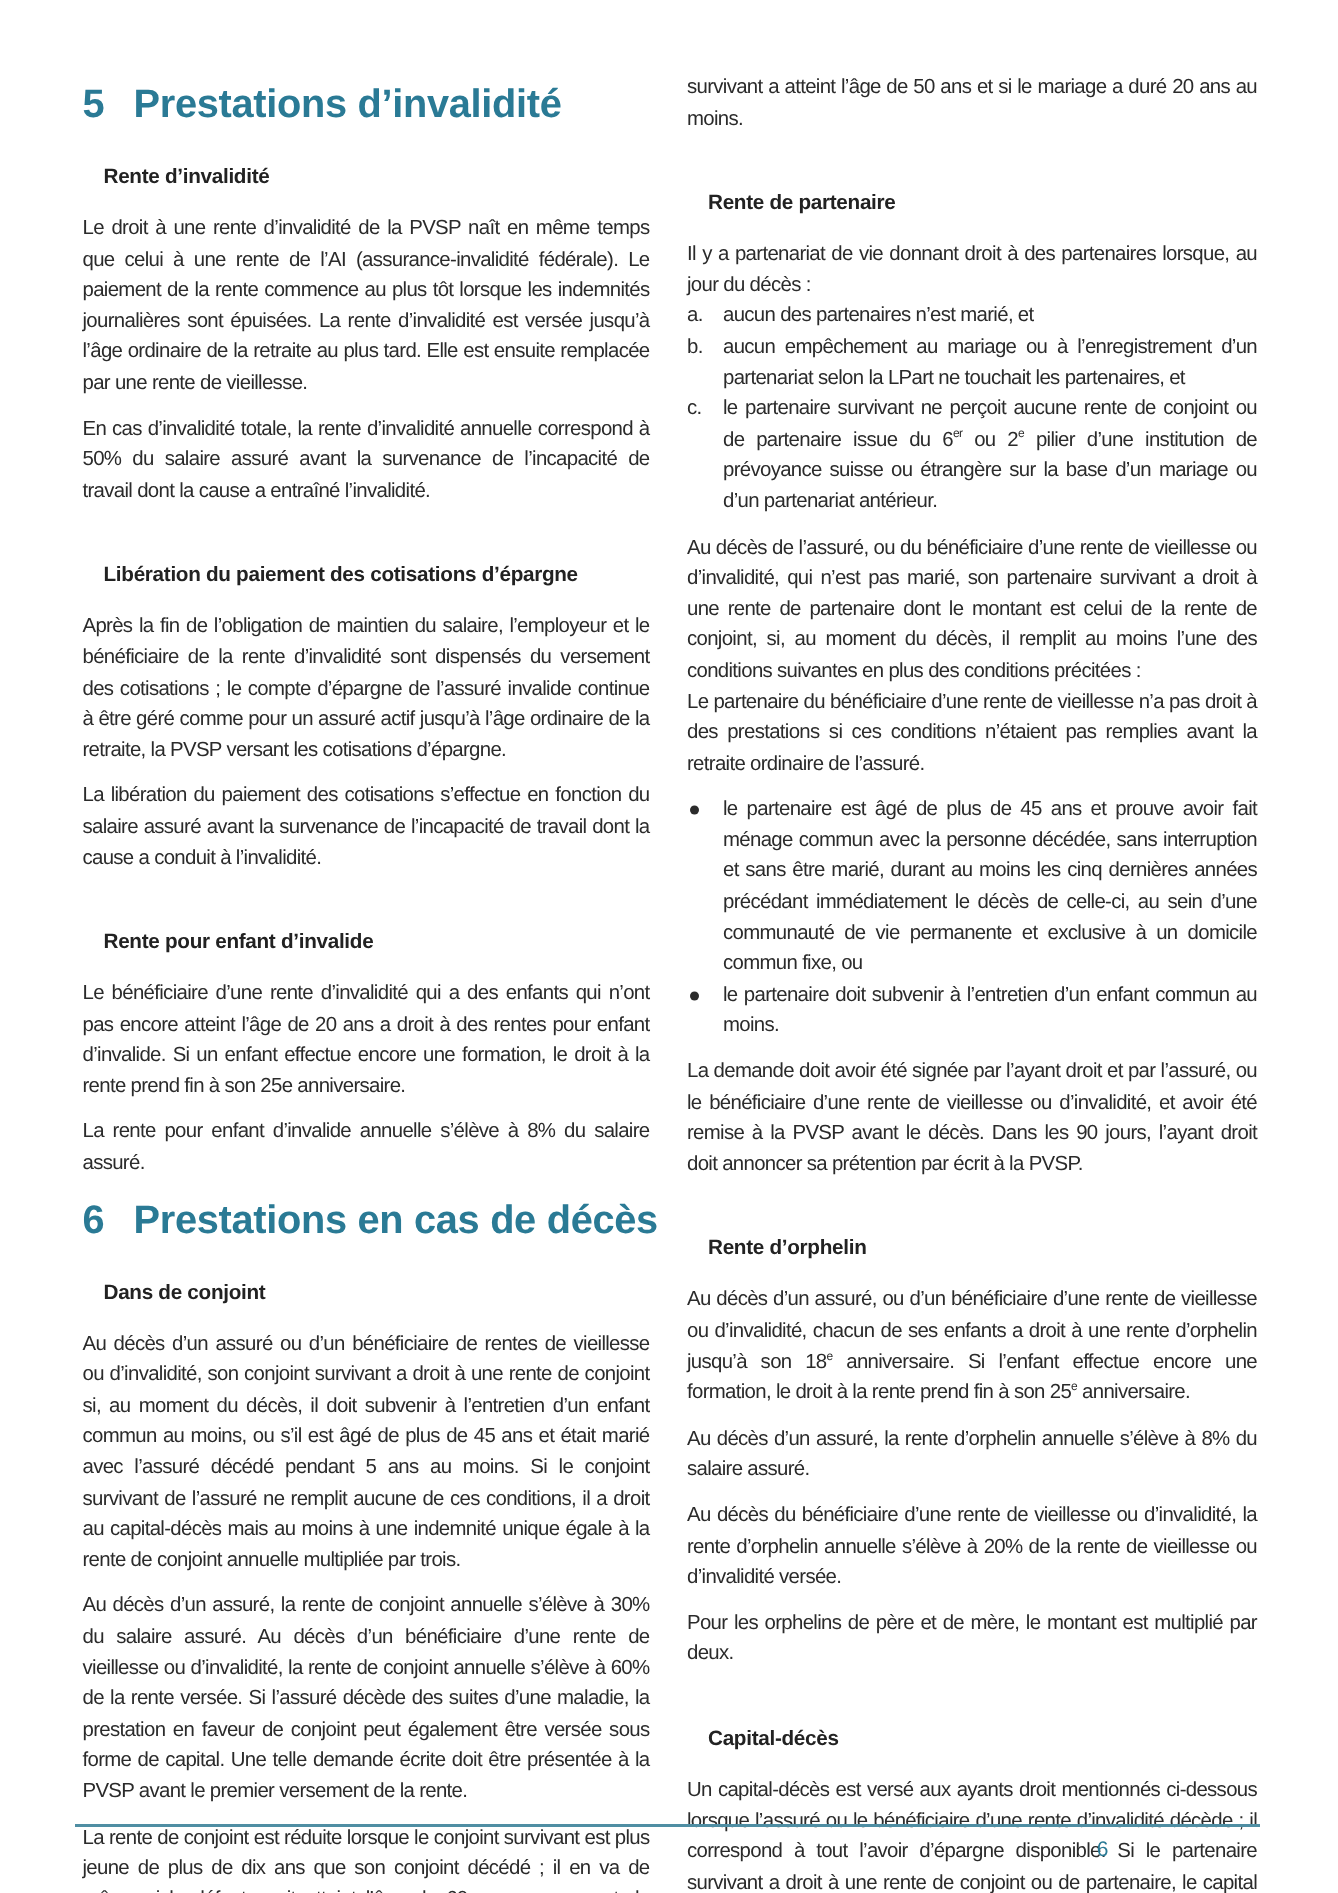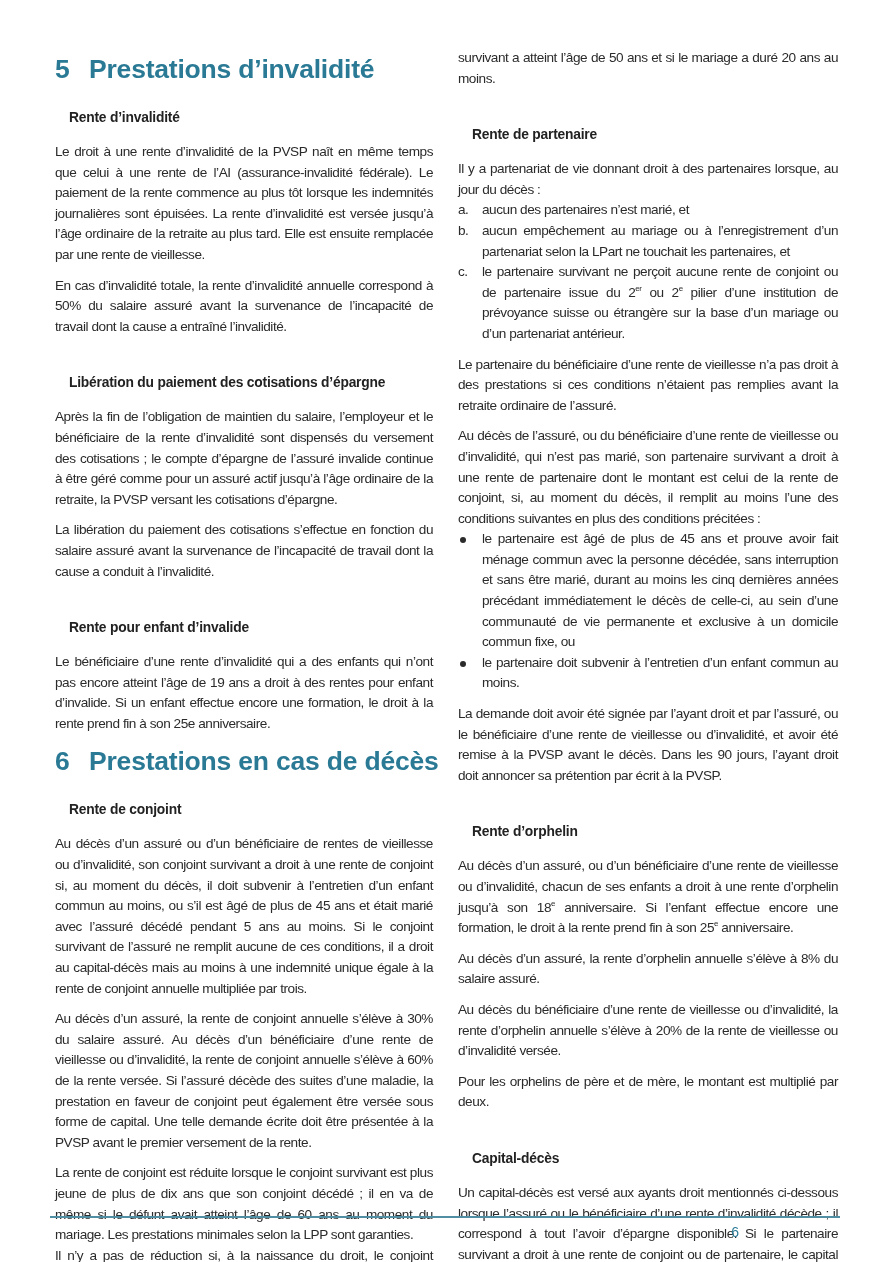--- a/index.html
+++ b/index.html
@@ -40,27 +40,28 @@
     <p class="text">Le droit à une rente d’invalidité de la PVSP naît en même temps que celui à une rente de l’AI (assurance-invalidité fédérale). Le paiement de la rente commence au plus tôt lorsque les indemnités journalières sont épuisées. La rente d’invalidité est versée jusqu’à l’âge ordinaire de la retraite au plus tard. Elle est ensuite remplacée par une rente de vieillesse.</p>
     <p class="text">En cas d’invalidité totale, la rente d’invalidité annuelle correspond à 50% du salaire assuré avant la survenance de l’incapacité de travail dont la cause a entraîné l’invalidité.</p>
     <div class="gap"></div>
 
     <h2>Libération du paiement des cotisations d’épargne</h2>
     <p class="text">Après la fin de l’obligation de maintien du salaire, l’employeur et le bénéficiaire de la rente d’invalidité sont dispensés du versement des cotisations ; le compte d’épargne de l’assuré invalide continue à être géré comme pour un assuré actif jusqu’à l’âge ordinaire de la retraite, la PVSP versant les cotisations d’épargne.</p>
     <p class="text">La libération du paiement des cotisations s’effectue en fonction du salaire assuré avant la survenance de l’incapacité de travail dont la cause a conduit à l’invalidité.</p>
     <div class="gap"></div>
 
     <h2>Rente pour enfant d’invalide</h2>
-    <p class="text">Le bénéficiaire d’une rente d’invalidité qui a des enfants qui n’ont pas encore atteint l’âge de 19 ans a droit à des rentes pour enfant d’invalide. Si un enfant effectue encore une formation, le droit à la rente prend fin à son 25e anniversaire.</p>
+    <p class="text">Le bénéficiaire d’une rente d’invalidité qui a des enfants qui n’ont pas encore atteint l’âge de 20 ans a droit à des rentes pour enfant d’invalide. Si un enfant effectue encore une formation, le droit à la rente prend fin à son 25e anniversaire.</p>
+    <p class="text">La rente pour enfant d’invalide annuelle s’élève à 8% du salaire assuré.</p>
 
     <h1 style="">
       <span class="num">6</span><span>Prestations en cas de décès</span>
     </h1>
 
-    <h2>Rente de conjoint</h2>
+    <h2>Dans de conjoint</h2>
     <p class="text">Au décès d’un assuré ou d’un bénéficiaire de rentes de vieillesse ou d’invalidité, son conjoint survivant a droit à une rente de conjoint si, au moment du décès, il doit subvenir à l’entretien d’un enfant commun au moins, ou s’il est âgé de plus de 45 ans et était marié avec l’assuré décédé pendant 5 ans au moins.  Si le conjoint survivant de l’assuré ne remplit aucune de ces conditions, il a droit au capital-décès mais au moins à une indemnité unique égale à la rente de conjoint annuelle multipliée par trois.</p>
     <p class="text">Au décès d’un assuré, la rente de conjoint annuelle s’élève à 30% du salaire assuré. Au décès d’un bénéficiaire d’une rente de vieillesse ou d’invalidité, la rente de conjoint annuelle s’élève à 60% de la rente versée. Si l’assuré décède des suites d’une maladie, la prestation en faveur de conjoint peut également être versée sous forme de capital. Une telle demande écrite doit être présentée à la PVSP avant le premier versement de la rente.</p>
     <p class="text nomargin">La rente de conjoint est réduite lorsque le conjoint survivant est plus jeune de plus de dix ans que son conjoint décédé ; il en va de même si le défunt avait atteint l’âge de 60 ans au moment du mariage. Les prestations minimales selon la LPP sont garanties.</p>
     <p class="text nomargin" style="text-align-last: justify;">Il n’y a pas de réduction si, à la naissance du droit, le conjoint</p>
   </div>
 
   <div class="col col-right">
     <p class="text">survivant a atteint l’âge de 50 ans et si le mariage a duré 20 ans au moins.</p>
     <div class="gap"></div>
 
@@ -70,25 +71,25 @@
       <li>
         <span class="marker">a.</span>
         <span>aucun des partenaires n’est marié, et</span>
       </li>
       <li>
         <span class="marker">b.</span>
         <span>aucun empêchement au mariage ou à l’enregistrement d’un partenariat selon la LPart ne touchait les partenaires, et</span>
       </li>
       <li>
         <span class="marker">c.</span>
-        <span>le partenaire survivant ne perçoit aucune rente de conjoint ou de partenaire issue du 2</span><sup>er</sup><span> ou 2</span><sup>e</sup><span> pilier d’une institution de prévoyance suisse ou étrangère sur la base d’un mariage ou d’un partenariat antérieur.</span>
+        <span>le partenaire survivant ne perçoit aucune rente de conjoint ou de partenaire issue du 6</span><sup>er</sup><span> ou 2</span><sup>e</sup><span> pilier d’une institution de prévoyance suisse ou étrangère sur la base d’un mariage ou d’un partenariat antérieur.</span>
       </li>
     </ol>
+    <p class="text nomargin">Au décès de l’assuré, ou du bénéficiaire d’une rente de vieillesse ou d’invalidité, qui n’est pas marié, son partenaire survivant a droit à une rente de partenaire dont le montant est celui de la rente de conjoint, si, au moment du décès, il remplit au moins l’une des conditions suivantes en plus des conditions précitées :</p>
     <p class="text">Le partenaire du bénéficiaire d’une rente de vieillesse n’a pas droit à des prestations si ces conditions n’étaient pas remplies avant la retraite ordinaire de l’assuré.</p>
-    <p class="text nomargin">Au décès de l’assuré, ou du bénéficiaire d’une rente de vieillesse ou d’invalidité, qui n’est pas marié, son partenaire survivant a droit à une rente de partenaire dont le montant est celui de la rente de conjoint, si, au moment du décès, il remplit au moins l’une des conditions suivantes en plus des conditions précitées :</p>
     <ul class="bullets">
       <li>
         <span class="bullet-dot"></span>
         <span>le partenaire est âgé de plus de 45 ans et prouve avoir fait ménage commun avec la personne décédée, sans interruption et sans être marié, durant au moins les cinq dernières années précédant immédiatement le décès de celle-ci, au sein d’une communauté de vie permanente et exclusive à un domicile commun fixe, ou</span>
       </li>
       <li>
         <span class="bullet-dot"></span>
         <span>le partenaire doit subvenir à l’entretien d’un enfant commun au moins.</span>
       </li>
     </ul>

